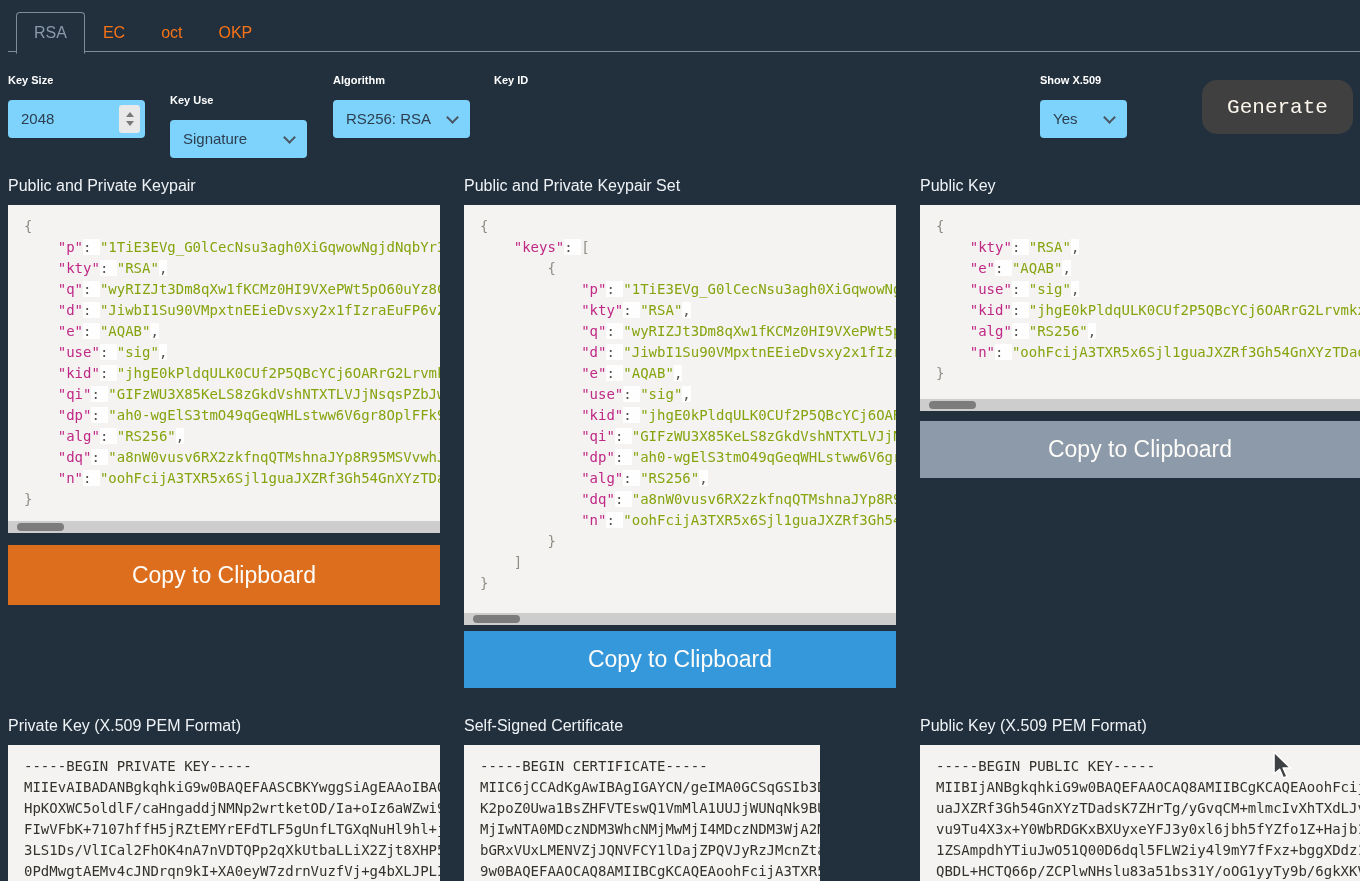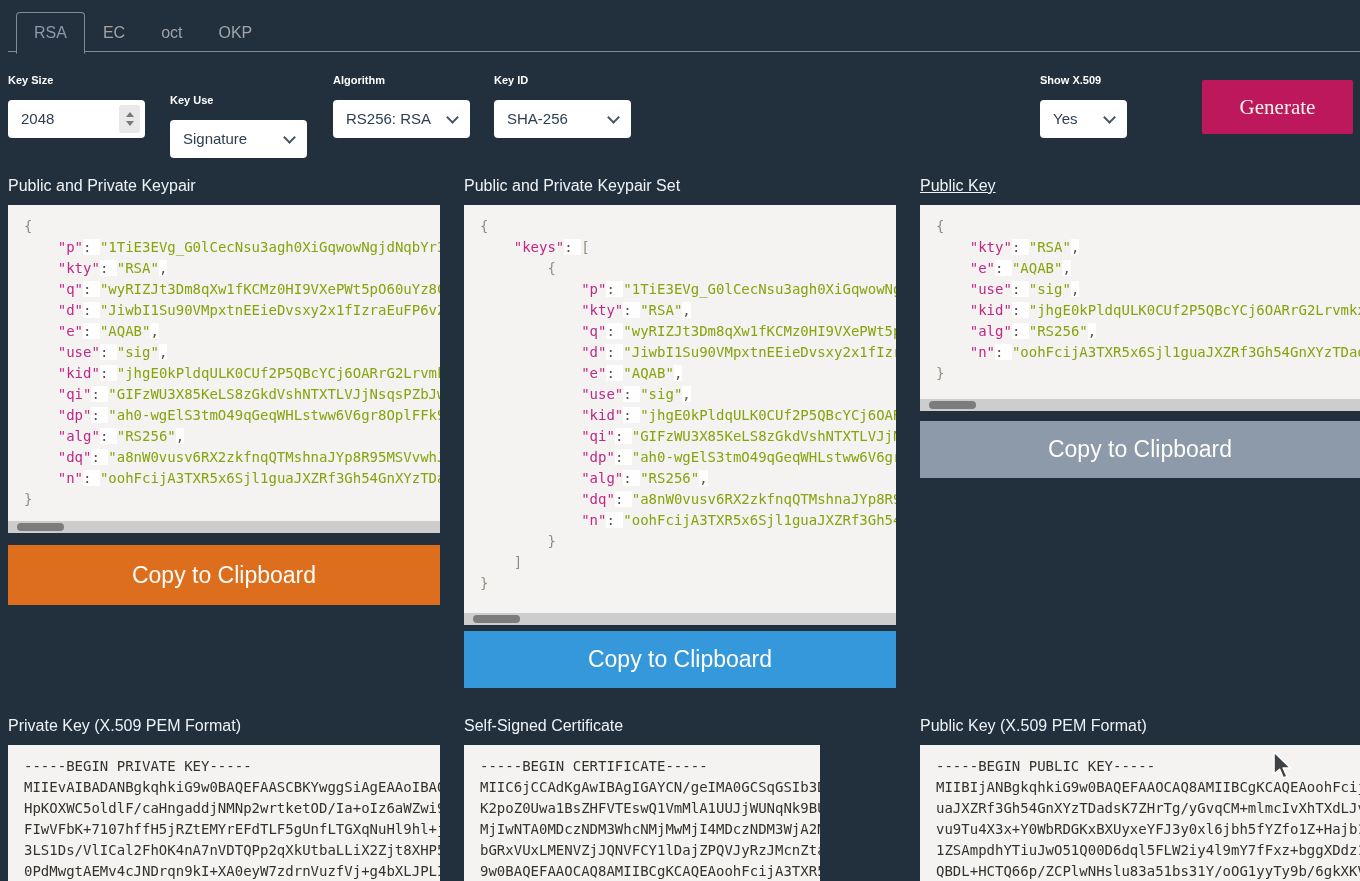--- a/index.html
+++ b/index.html
@@ -9,55 +9,55 @@
     background:#22303e;
     font-family:"Liberation Sans", sans-serif;
   }
   
   .tabbar {
     position:absolute; left:8px; top:12px; right:0; height:40px;
     border-bottom:1px solid #7e8c9b;
     display:flex; align-items:flex-start;padding-left:8px;
   }
   .tab {
-    padding:10px 17px; font-size:16px; color:#a3a3a3; cursor:pointer;
+    padding:10px 17px; font-size:16px; color:#f97316; cursor:pointer;
     border:1px solid transparent; margin-bottom:-1px;
     border-radius:4px 4px 0 0; line-height:20px;
   }
   .tab.active {
     color:#8b9aab; background:#22303e;
     border-color:#7e8c9b; border-bottom-color:#22303e;
   }
   
   .formrow { position:absolute; left:0; top:52px; width:100%; height:110px; }
   .fgroup { position:absolute; top:22px; }
   .flabel { display:block; font-size:11px; font-weight:700; color:#ffffff; margin-bottom:14px; }
   .fbox {
-    position:relative; height:38px; background:#ffffff; border-radius:4px;
+    position:relative; height:38px; background:#7dd3fc; border-radius:4px;
     font-size:15px; color:#2c3e50; line-height:38px; padding-left:13px;
     white-space:nowrap; overflow:hidden;
   }
   .w137 { width:137px; } .w87 { width:87px; }
   .chev {
     position:absolute; right:13px; top:13px; width:9px; height:9px;
     border-right:2px solid #4a5561; border-bottom:2px solid #4a5561;
     transform:rotate(45deg); background:transparent;
   }
   .spinner {
     position:absolute; right:5px; top:5px; width:21px; height:28px;
     background:#e9e9e9; border-radius:3px;
     display:flex; flex-direction:column; align-items:center; justify-content:center; gap:4px;
   }
   .tri-up { width:0; height:0; border-left:4px solid transparent; border-right:4px solid transparent; border-bottom:5px solid #7a7a7a; }
   .tri-down { width:0; height:0; border-left:4px solid transparent; border-right:4px solid transparent; border-top:5px solid #7a7a7a; }
   .gen-btn {
     position:absolute; left:1202px; top:28px; width:151px; height:54px;
-    background:#be185d; color:#fcf6ec; font-size:21px; border:none; border-radius:2px;
+    background:#404040; color:#fcf6ec; font-size:21px; border:none; border-radius:15px;
     display:flex; align-items:center; justify-content:center; cursor:pointer;
-    font-family:Liberation Serif, serif;
+    font-family:Liberation Mono, monospace;
   }
   
   .sec-h { position:absolute; color:#eef2f5; font-size:16px; line-height:19px; }
   
   .codeblock { position:absolute; background:#f4f3f1; overflow:hidden; }
   .codeblock pre {
     margin:0; padding:11px 0 0 16px;
     font-family:"DejaVu Sans Mono", monospace;
     font-size:14px; line-height:21px; white-space:pre;
   }
@@ -128,40 +128,36 @@
   <div class="fgroup" style="left:333px;">
     <span class="flabel">Algorithm</span>
     <div class="fbox w137">
       <span>RS256: RSA</span>
       <span class="chev"></span>
     </div>
   </div>
 
   <div class="fgroup" style="left:494px;">
     <span class="flabel">Key ID</span>
-    <div class="fbox w137">
-      <span>SHA-256</span>
-      <span class="chev"></span>
-    </div>
   </div>
 
   <div class="fgroup" style="left:1040px;">
     <span class="flabel">Show X.509</span>
     <div class="fbox w87">
       <span>Yes</span>
       <span class="chev"></span>
     </div>
   </div>
 
   <button class="gen-btn">Generate</button>
 </div>
 
 <div class="sec-h" style="left:8px; top:176px;">Public and Private Keypair</div>
 <div class="sec-h" style="left:464px; top:176px;">Public and Private Keypair Set</div>
-<div class="sec-h" style="left:920px; top:176px;text-decoration:underline;">Public Key</div>
+<div class="sec-h" style="left:920px; top:176px;">Public Key</div>
 
 <div class="codeblock cb1">
   <pre id="code-keypair"><div class="cl"><span class="jb">{</span></div><div class="cl"><span>    </span><span class="jk">"p"</span><span class="jp">: </span><span class="js">"1TiE3EVg_G0lCecNsu3agh0XiGqwowNgjdNqbYr3zMAnQxqTq0mXb3wq"</span></div><div class="cl"><span>    </span><span class="jk">"kty"</span><span class="jp">: </span><span class="js">"RSA"</span><span class="jp">,</span></div><div class="cl"><span>    </span><span class="jk">"q"</span><span class="jp">: </span><span class="js">"wyRIZJt3Dm8qXw1fKCMz0HI9VXePWt5pO60uYz8CmqKK1xq0LwQwvqCM"</span></div><div class="cl"><span>    </span><span class="jk">"d"</span><span class="jp">: </span><span class="js">"JiwbI1Su90VMpxtnEEieDvsxy2x1fIzraEuFP6vZ2wqXkUtb0aQwDdzq"</span></div><div class="cl"><span>    </span><span class="jk">"e"</span><span class="jp">: </span><span class="js">"AQAB"</span><span class="jp">,</span></div><div class="cl"><span>    </span><span class="jk">"use"</span><span class="jp">: </span><span class="js">"sig"</span><span class="jp">,</span></div><div class="cl"><span>    </span><span class="jk">"kid"</span><span class="jp">: </span><span class="js">"jhgE0kPldqULK0CUf2P5QBcYCj6OARrG2Lrvmkxn6esMIIBIjANqx"</span></div><div class="cl"><span>    </span><span class="jk">"qi"</span><span class="jp">: </span><span class="js">"GIFzWU3X85KeLS8zGkdVshNTXTLVJjNsqsPZbJwLqe0kXmBd1cQwvq"</span></div><div class="cl"><span>    </span><span class="jk">"dp"</span><span class="jp">: </span><span class="js">"ah0-wgElS3tmO49qGeqWHLstww6V6gr8OplFFk9wqXhTXd1cQwmlmc"</span></div><div class="cl"><span>    </span><span class="jk">"alg"</span><span class="jp">: </span><span class="js">"RS256"</span><span class="jp">,</span></div><div class="cl"><span>    </span><span class="jk">"dq"</span><span class="jp">: </span><span class="js">"a8nW0vusv6RX2zkfnqQTMshnaJYp8R95MSVvwhJQxq0mYb3wqwXDdz"</span></div><div class="cl"><span>    </span><span class="jk">"n"</span><span class="jp">: </span><span class="js">"oohFcijA3TXR5x6Sjl1guaJXZRf3Gh54GnXYzTDadsK7ZHrTg_yGvqCM-mlmcIvXhTXdLJvu9Tu4X3x"</span></div><div class="cl"><span class="jb">}</span></div></pre>
   <div class="hscroll">
       <div class="hthumb"></div>
     </div>
 </div>
 <div class="codeblock cb2">
   <pre id="code-set"><div class="cl"><span class="jb">{</span></div><div class="cl"><span>    </span><span class="jk">"keys"</span><span class="jp">: </span><span class="jb">[</span></div><div class="cl"><span>        </span><span class="jb">{</span></div><div class="cl"><span>            </span><span class="jk">"p"</span><span class="jp">: </span><span class="js">"1TiE3EVg_G0lCecNsu3agh0XiGqwowNgjdNqbYr3zMAnQxqTq0mXb3wq"</span></div><div class="cl"><span>            </span><span class="jk">"kty"</span><span class="jp">: </span><span class="js">"RSA"</span><span class="jp">,</span></div><div class="cl"><span>            </span><span class="jk">"q"</span><span class="jp">: </span><span class="js">"wyRIZJt3Dm8qXw1fKCMz0HI9VXePWt5pO60uYz8CmqKK1xq0LwQwvqCM"</span></div><div class="cl"><span>            </span><span class="jk">"d"</span><span class="jp">: </span><span class="js">"JiwbI1Su90VMpxtnEEieDvsxy2x1fIzraEuFP6vZ2wqXkUtb0aQwDdzq"</span></div><div class="cl"><span>            </span><span class="jk">"e"</span><span class="jp">: </span><span class="js">"AQAB"</span><span class="jp">,</span></div><div class="cl"><span>            </span><span class="jk">"use"</span><span class="jp">: </span><span class="js">"sig"</span><span class="jp">,</span></div><div class="cl"><span>            </span><span class="jk">"kid"</span><span class="jp">: </span><span class="js">"jhgE0kPldqULK0CUf2P5QBcYCj6OARrG2Lrvmkxn6esMIIBIjANqx"</span></div><div class="cl"><span>            </span><span class="jk">"qi"</span><span class="jp">: </span><span class="js">"GIFzWU3X85KeLS8zGkdVshNTXTLVJjNsqsPZbJwLqe0kXmBd1cQwvq"</span></div><div class="cl"><span>            </span><span class="jk">"dp"</span><span class="jp">: </span><span class="js">"ah0-wgElS3tmO49qGeqWHLstww6V6gr8OplFFk9wqXhTXd1cQwmlmc"</span></div><div class="cl"><span>            </span><span class="jk">"alg"</span><span class="jp">: </span><span class="js">"RS256"</span><span class="jp">,</span></div><div class="cl"><span>            </span><span class="jk">"dq"</span><span class="jp">: </span><span class="js">"a8nW0vusv6RX2zkfnqQTMshnaJYp8R95MSVvwhJQxq0mYb3wqwXDdz"</span></div><div class="cl"><span>            </span><span class="jk">"n"</span><span class="jp">: </span><span class="js">"oohFcijA3TXR5x6Sjl1guaJXZRf3Gh54GnXYzTDadsK7ZHrTg_yGvqCM-mlmcIvXhTXdLJvu9Tu4X3x"</span></div><div class="cl"><span>        </span><span class="jb">}</span></div><div class="cl"><span>    </span><span class="jb">]</span></div><div class="cl"><span class="jb">}</span></div></pre>
   <div class="hscroll">

